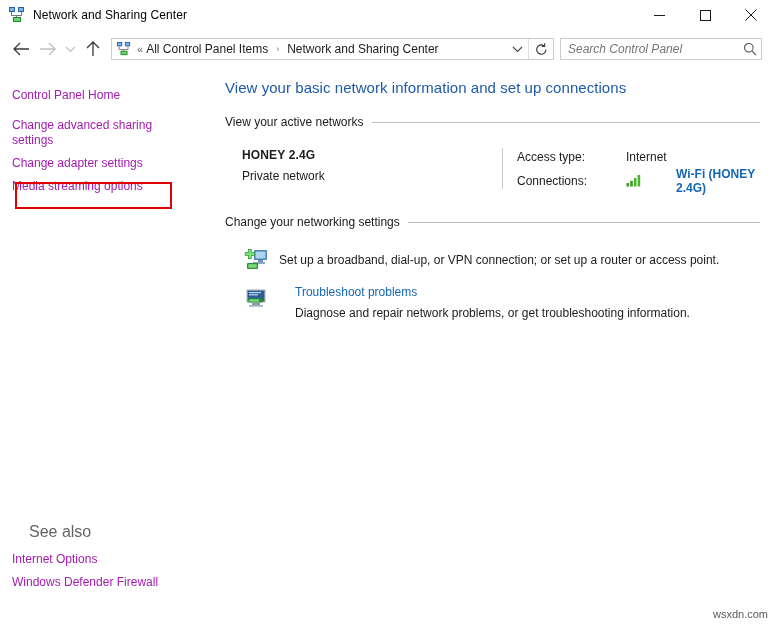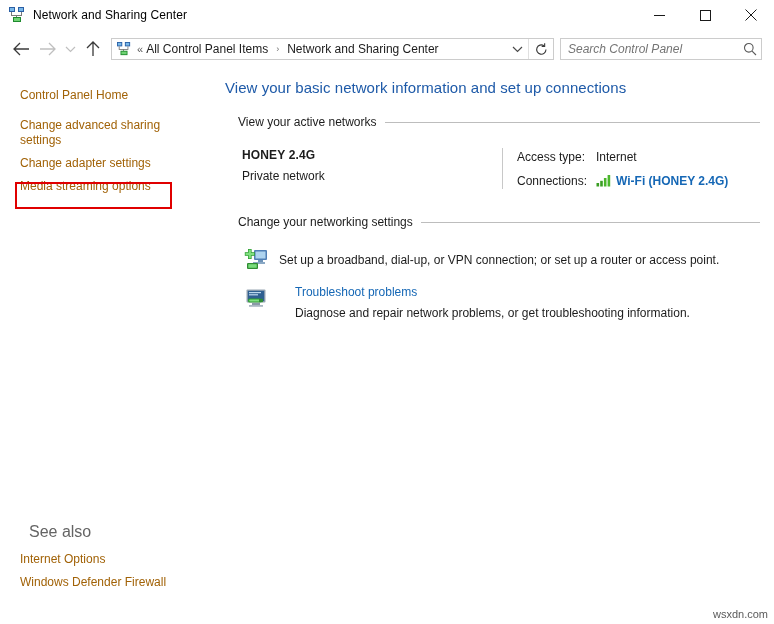--- a/index.html
+++ b/index.html
@@ -169,22 +169,22 @@
   }
   .sidebar {
     width: 222px;
     flex: none;
     padding-top: 16px;
     box-sizing: border-box;
     position: relative;
   }
   .side-link {
     font-size: 12px;
-    color: #a16207;
-    padding: 4px 0 4px 20px;
+    color: #a21caf;
+    padding: 4px 0 4px 12px;
     line-height: 15px;
     cursor: default;
     width: 180px;
     box-sizing: content-box;
   }
   .side-gap { height: 7px; }
 
   .highlight-box {
     position: absolute;
     left: 15px;
@@ -221,21 +221,20 @@
     color: #1e5aa8;
     padding-left: 3px;
     letter-spacing: 0.05px;
   }
   .section-head {
     display: flex;
     align-items: center;
     margin-top: 19px;
     padding-left: 3px;
     padding-right: 14px;
-    margin-left: 13px;
   }
   .section-head .label {
     font-size: 12px;
     color: #1c1c1c;
     white-space: nowrap;
   }
   .section-head .rule {
     flex: 1;
     height: 1px;
     background: #bdbdbd;
@@ -265,20 +264,21 @@
     margin-right: 14px;
     flex: none;
   }
   .net-right { flex: 1; }
   .net-row {
     display: flex;
     align-items: center;
     font-size: 12px;
     color: #1c1c1c;
     height: 17px;
+    gap: 30px;
   }
   .net-row + .net-row { margin-top: 7px; }
   .net-key { width: 79px; flex: none; }
   .net-val { color: #1c1c1c; }
   .net-link {
     color: #1567b5;
     cursor: default;
     font-weight: bold;
   }
   .wifi-icon {

